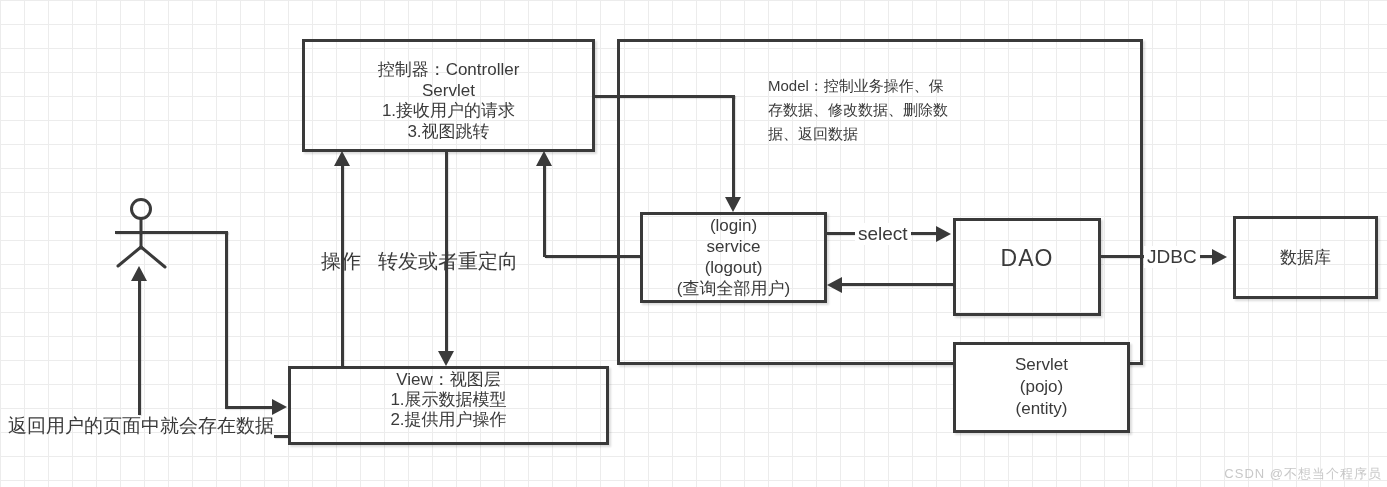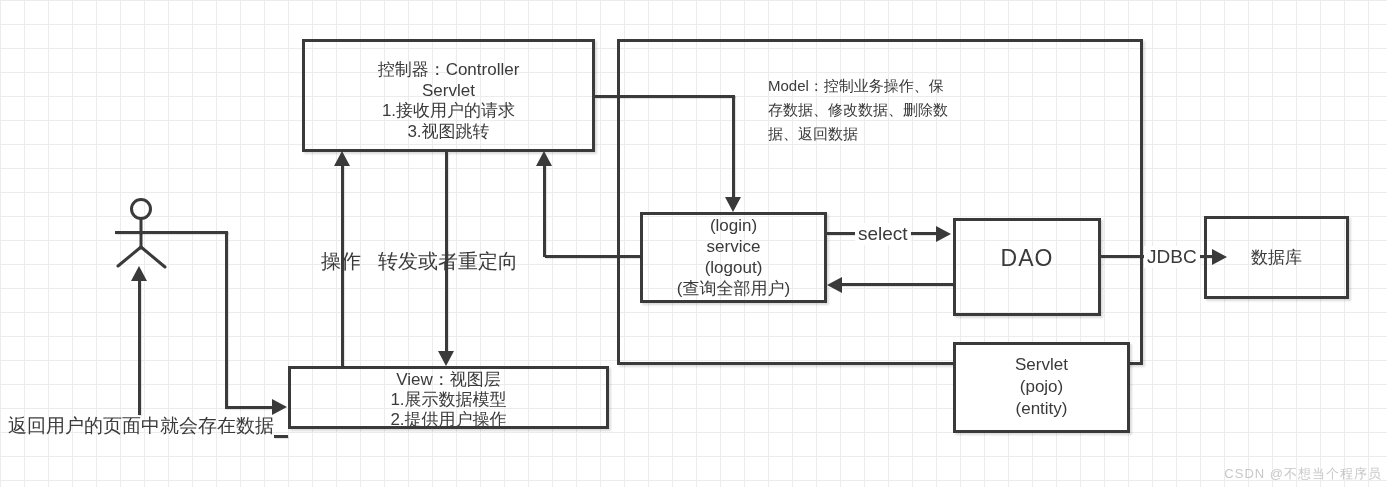--- a/index.html
+++ b/index.html
@@ -38,23 +38,23 @@
   .watermark{position:absolute;right:5px;bottom:4px;font-size:13px;color:var(--watermark);letter-spacing:1px;}
   svg.figure{position:absolute;left:105px;top:193px;overflow:visible;}
   svg.figure *{stroke:var(--line);stroke-width:3;fill:none;stroke-linecap:round;}
 
   
   #controller{left:302px;top:39px;width:293px;height:113px;font-size:17px;line-height:20.5px;padding-top:18px;}
   #model{left:617px;top:39px;width:526px;height:326px;}
   #model .model-title{position:absolute;left:148px;top:24px;width:320px;text-align:left;font-size:15px;line-height:24px;margin-top:8px;}
   #service{left:640px;top:212px;width:187px;height:91px;font-size:17px;line-height:21px;}
   #dao{left:953px;top:218px;width:148px;height:98px;font-size:23px;line-height:75px;letter-spacing:1px;}
-  #database{left:1204px;top:216px;width:145px;height:83px;font-size:17px;line-height:77px;}
+  #database{left:1233px;top:216px;width:145px;height:83px;font-size:17px;line-height:77px;}
   #javabean{left:953px;top:342px;width:177px;height:91px;font-size:17px;line-height:22px;padding-top:9px;background:var(--box_fill);}
-  #view{left:288px;top:366px;width:321px;height:63px;font-size:17px;line-height:20px;padding-top:1px;}
+  #view{left:288px;top:366px;width:321px;height:79px;font-size:17px;line-height:20px;padding-top:1px;}
 </style>
 </head>
 <body>
 
 <div class="canvas">
 
   <div class="box" id="model">
     <div class="model-title">
       <div class="bline">Model：控制业务操作、保</div>
       <div class="bline">存数据、修改数据、删除数</div>

